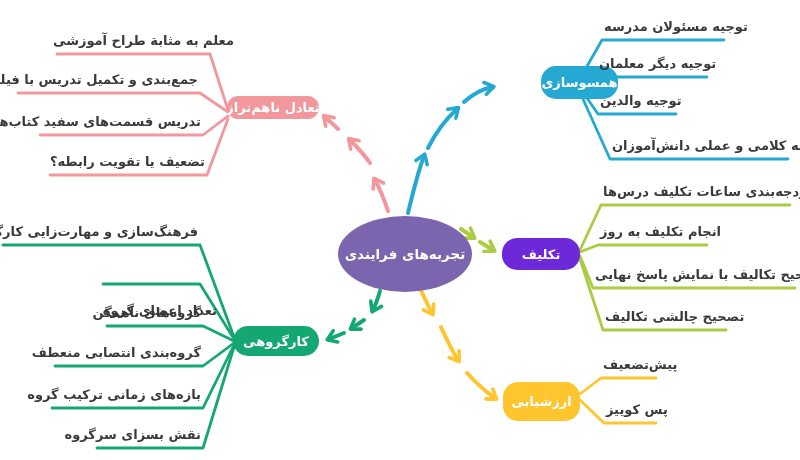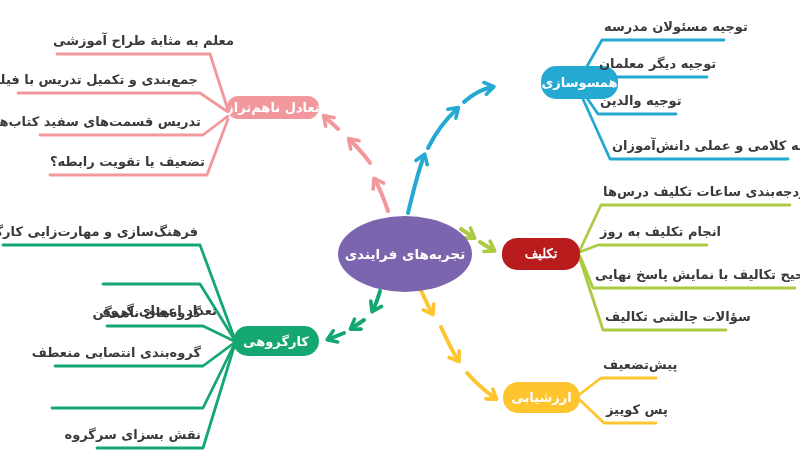--- a/index.html
+++ b/index.html
@@ -24,22 +24,22 @@
     white-space: nowrap;
     text-align: center;
   }
   .node-center {
     left: 338px; top: 216px; width: 134px; height: 76px;
     background: #7b65ae; border-radius: 50%;
     font-size: 13.5px;
   }
   .node-branch { border-radius: 15px; font-size: 13px; }
   .node-hamsoosazi { left: 501px; top: 66px;  width: 77px; height: 33px; background: #25a9d2; margin-left: 40px; }
-  .node-taklif     { left: 502px; top: 238px; width: 78px; height: 32px; background: #b91c1c; font-family: Liberation Serif, serif; }
-  .node-arzeshyabi { left: 503px; top: 382px; width: 77px; height: 31px; background: #fec52f; }
+  .node-taklif     { left: 502px; top: 238px; width: 78px; height: 32px; background: #6d28d9; }
+  .node-arzeshyabi { left: 503px; top: 382px; width: 77px; height: 39px; background: #fec52f; }
   .node-taadol     { left: 227px; top: 96px;  width: 92px; height: 23px; background: #f2979c; font-size: 13px; }
   .node-kargroohi  { left: 233px; top: 326px; width: 86px; height: 30px; background: #14a771; }
 
   .leaf {
     position: absolute;
     font-size: 13px;
     font-weight: bold;
     color: #3a3a3a;
     direction: rtl;
     white-space: nowrap;
@@ -141,29 +141,30 @@
   <div class="node node-branch node-kargroohi">کارگروهی</div>
 
   <div class="leaf" style="left:599px; top:55px;">توجیه دیگر معلمان</div>
   <div class="leaf" style="left:604px; top:18px;">توجیه مسئولان مدرسه</div>
   <div class="leaf" style="left:600px; top:92px;">توجیه والدین</div>
   <div class="leaf" style="left:612px; top:137px;">توجیه کلامی و عملی دانش‌آموزان</div>
 
   <div class="leaf" style="left:603px; top:183px;">بودجه‌بندی ساعات تکلیف درس‌ها</div>
   <div class="leaf" style="left:600px; top:223px;">انجام تکلیف به روز</div>
   <div class="leaf" style="left:595px; top:266px;">تصحیح تکالیف با نمایش پاسخ نهایی</div>
-  <div class="leaf" style="left:605px; top:308px;">سؤالات چالشی تکالیف</div>
+  <div class="leaf" style="left:605px; top:308px;">تصحیح چالشی تکالیف</div>
 
   <div class="leaf" style="left:603px; top:356px;">پیش‌تضعیف</div>
   <div class="leaf" style="left:606px; top:401px;">پس کوییز</div>
 
   <div class="leaf" style="right:566px; top:32px;">معلم به مثابة طراح آموزشی</div>
   <div class="leaf" style="right:602px; top:71px;">جمع‌بندی و تکمیل تدریس با فیلم</div>
   <div class="leaf" style="right:599px; top:113px;">تدریس قسمت‌های سفید کتاب‌ها</div>
   <div class="leaf" style="right:595px; top:153px;">تضعیف یا تقویت رابطه؟</div>
 
   <div class="leaf" style="right:602px; top:223px;">فرهنگ‌سازی و مهارت‌زایی کارگروهی</div>
   <div class="leaf" style="right:583px; top:262px;margin-top:40px;">تعداد اعضای گروه</div>
   <div class="leaf" style="right:599px; top:304px;">گروه‌های ناهمگن</div>
   <div class="leaf" style="right:599px; top:344px;">گروه‌بندی انتصابی منعطف</div>
+  <div class="leaf" style="right:599px; top:386px;">بازه‌های زمانی ترکیب گروه</div>
   <div class="leaf" style="right:599px; top:426px;">نقش بسزای سرگروه</div>
 
 </div>
 
 </body></html>

